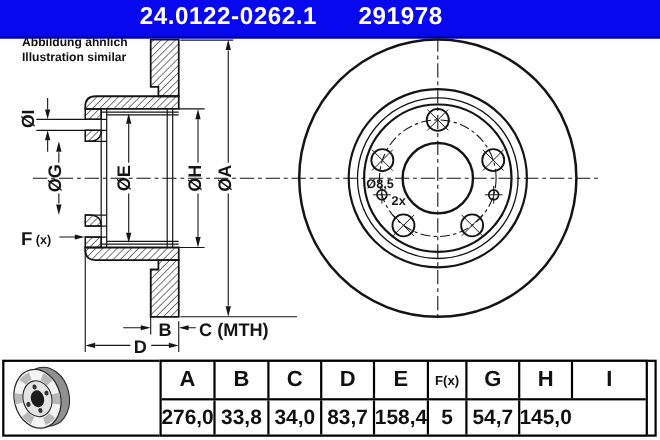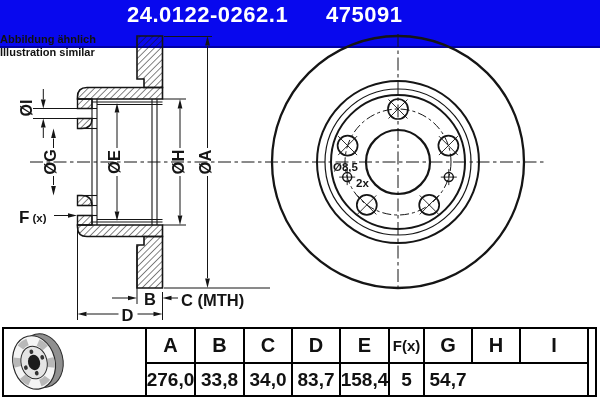--- a/index.html
+++ b/index.html
@@ -1,48 +1,48 @@
 <!DOCTYPE html>
 <html><head>
 <meta charset="utf-8">
 <style>
   html,body{margin:0;padding:0}
   body{width:600px;height:400px;background:#fff;position:relative;overflow:hidden;
        font-family:"Liberation Sans",sans-serif;}
-  .bar{position:absolute;left:0;top:0;width:600px;height:48px;background:#0808ee;
+  .bar{position:absolute;left:0;top:0;width:600px;height:35px;background:#0808ee;
        border-bottom:2px solid #0000a6;box-sizing:border-box;}
   .bar span{position:absolute;top:2px;color:#fff;font-weight:bold;font-size:22px;letter-spacing:.5px;white-space:nowrap}
   .part{left:127px}
   .order{left:326px}
-  .note{position:absolute;left:0;top:33px;font-size:11px;font-weight:bold;line-height:12.5px;color:#111}
+  .note{position:absolute;left:20px;top:33px;font-size:11px;font-weight:bold;line-height:12.5px;color:#111}
   #dwg{position:absolute;left:0;top:31px}
   #dwg text{font-family:"Liberation Sans",sans-serif;font-weight:bold;fill:#151515}
   .strip{position:absolute;left:2px;top:327px;width:595px;height:70px;border:2px solid #000;
          box-sizing:border-box;background:#fff}
   .dtable{position:absolute;left:145px;top:327px;width:444px;height:70px;border:2px solid #000;
           box-sizing:border-box;display:flex;flex-direction:column;background:#fff}
   .trow{display:flex;width:100%}
   .trow.hdr{height:35px;border-bottom:2px solid #000;box-sizing:border-box}
   .trow.val{flex:1}
   .cell{border-left:2px solid #000;box-sizing:border-box;display:flex;align-items:center;
         justify-content:center;font-weight:bold;color:#111;overflow:hidden}
   .cell:first-child{border-left:none}
   .hdr .cell{font-size:20px}
-  .hdr .cell.c5{font-size:15px}
+  .hdr .cell.c5{font-size:12px}
   .val .cell{font-size:19px}
   .c0{width:47px}.c1{width:49px}.c2{width:48px}.c3{width:48px}.c4{width:49px}
   .c5{width:35px}.c6{width:48px}.c7{width:48px}.c8{flex:1}
   .icon{position:absolute;left:2px;top:1px}
 </style>
 </head>
 <body>
 
 <div class="bar">
   <span class="part">24.0122-0262.1</span>
-  <span class="order">475091</span>
+  <span class="order">291978</span>
 </div>
 
 <div class="note">
   <div>Abbildung ähnlich</div>
   <div>Illustration similar</div>
 </div>
 
 <svg id="dwg" width="600" height="296" viewBox="0 31 600 296">
   <defs>
     <pattern id="hx" width="4.6" height="4.6" patternUnits="userSpaceOnUse" patternTransform="rotate(45)">
@@ -205,14 +205,15 @@
     <div class="cell c8">I</div>
   </div>
   <div class="trow val">
     <div class="cell c0">276,0</div>
     <div class="cell c1">33,8</div>
     <div class="cell c2">34,0</div>
     <div class="cell c3">83,7</div>
     <div class="cell c4">158,4</div>
     <div class="cell c5">5</div>
     <div class="cell c6">54,7</div>
+    <div class="cell c7">145,0</div>
   </div>
 </div>
 
 </body></html>

